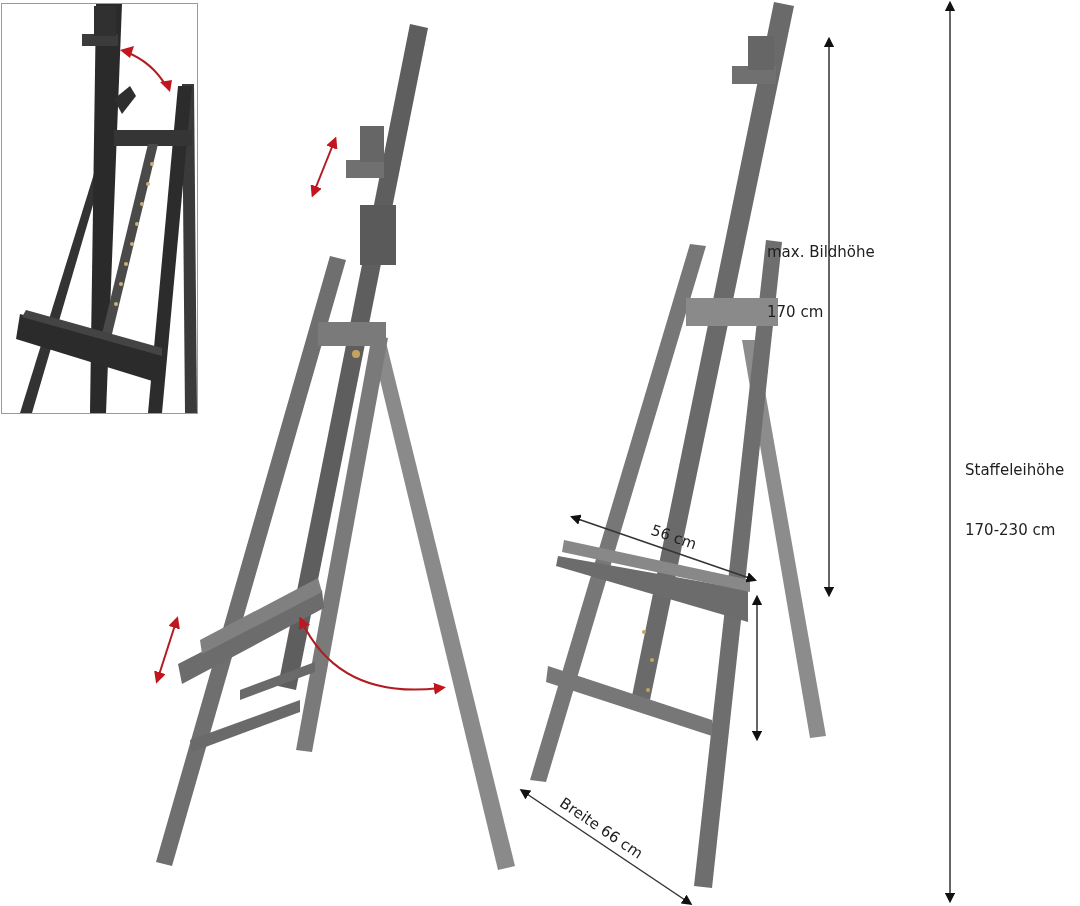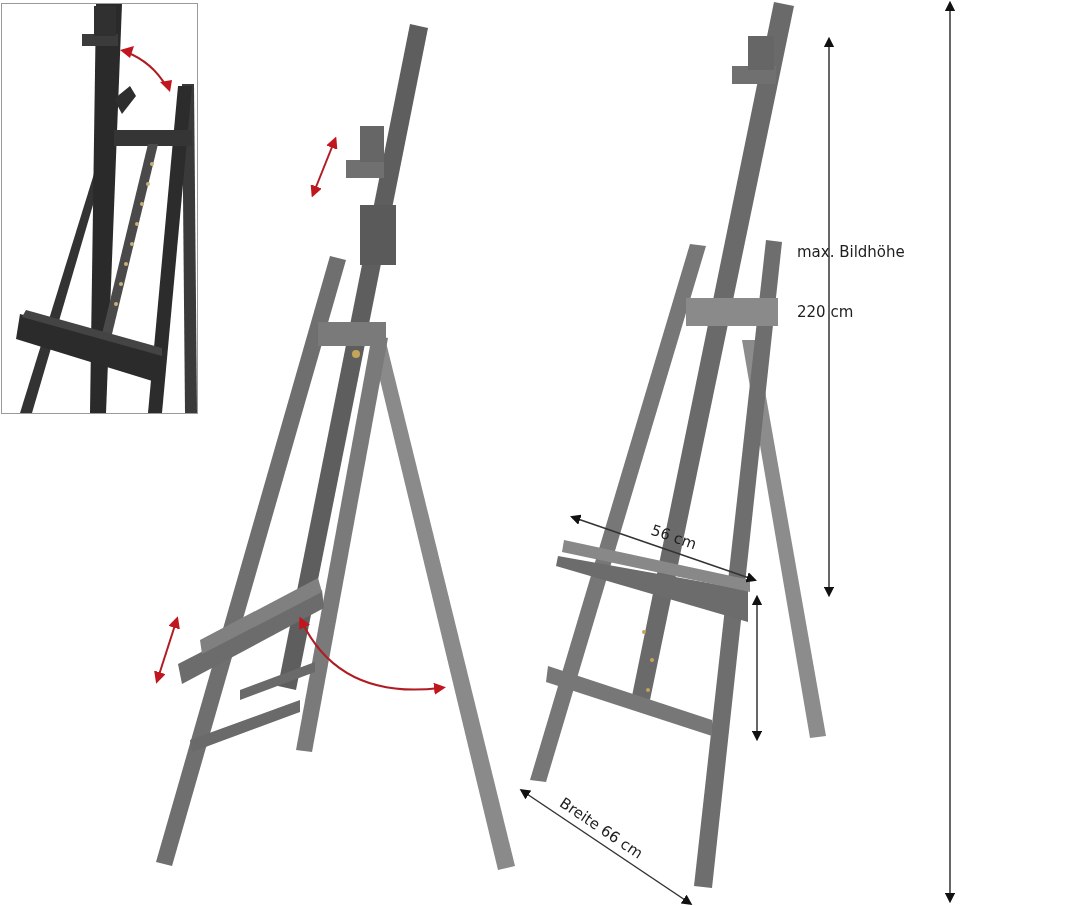--- a/index.html
+++ b/index.html
@@ -120,23 +120,27 @@
 
     <g>
       <line x1="950" y1="6" x2="950" y2="898" stroke="#333" stroke-width="1.5" marker-start="url(#blk)" marker-end="url(#blk)"></line>
       <line x1="829" y1="42" x2="829" y2="592" stroke="#333" stroke-width="1.5" marker-start="url(#blk)" marker-end="url(#blk)"></line>
       <line x1="757" y1="600" x2="757" y2="736" stroke="#333" stroke-width="1.5" marker-start="url(#blk)" marker-end="url(#blk)"></line>
       <line x1="575" y1="518" x2="752" y2="579" stroke="#333" stroke-width="1.5" marker-start="url(#blk)" marker-end="url(#blk)"></line>
       <line x1="524" y1="792" x2="688" y2="902" stroke="#333" stroke-width="1.5" marker-start="url(#blk)" marker-end="url(#blk)"></line>
     </g>
   </svg>
 
-  <div class="label" style="left:797px; top:202px;">
+  <div class="label" style="left:767px; top:202px;">
     <div>max. Bildhöhe</div>
-    <div>220 cm</div>
+    <div>170 cm</div>
   </div>
 
+  <div class="label" style="left:965px; top:420px;">
+    <div>Staffeleihöhe</div>
+    <div>170-230 cm</div>
+  </div>
 
 
   <div class="label" style="left:655px; top:520px; transform: rotate(19deg); transform-origin: left top;">56 cm</div>
 
   <div class="label" style="left:567px; top:793px; transform: rotate(34deg); transform-origin: left top;">Breite 66 cm</div>
 </div>
 
 </body></html>

